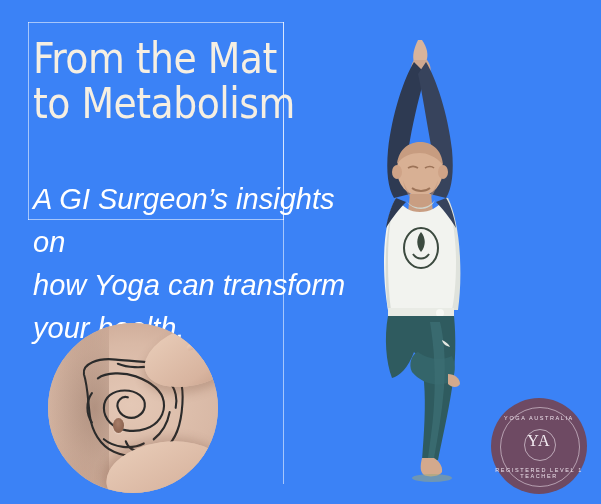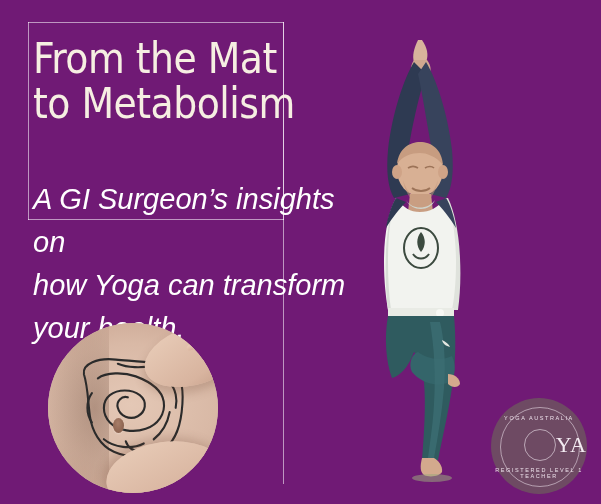--- a/index.html
+++ b/index.html
@@ -4,21 +4,21 @@
 <style>
   html, body {
     margin: 0;
     padding: 0;
     background: #ffffff;
   }
   #poster {
     position: relative;
     width: 601px;
     height: 504px;
-    background: #701a75;
+    background: #3b82f6;
     overflow: hidden;
     font-family: "Liberation Sans", sans-serif;
   }
 
   
   .rule {
     position: absolute;
     background: rgba(255,255,255,0.55);
   }
   .rule-v-left   { left: 28px;  top: 22px;  width: 1px;  height: 198px; }
@@ -177,23 +177,23 @@
     width: 78px;
     height: 78px;
     border: 1px solid rgba(240,230,238,0.55);
     border-radius: 50%;
   }
   .badge-logo {
     position: absolute;
     left: 0;
     right: 0;
     top: 34px;
-    text-align: right;
+    text-align: center;
     font-family: "Liberation Serif", serif;
-    font-size: 22px;
+    font-size: 16px;
     letter-spacing: 1px;
     color: #f3ebf2;
   }
   .badge-circle-sm {
     position: absolute;
     left: 33px;
     top: 31px;
     width: 30px;
     height: 30px;
     border: 1px solid rgba(240,230,238,0.6);

